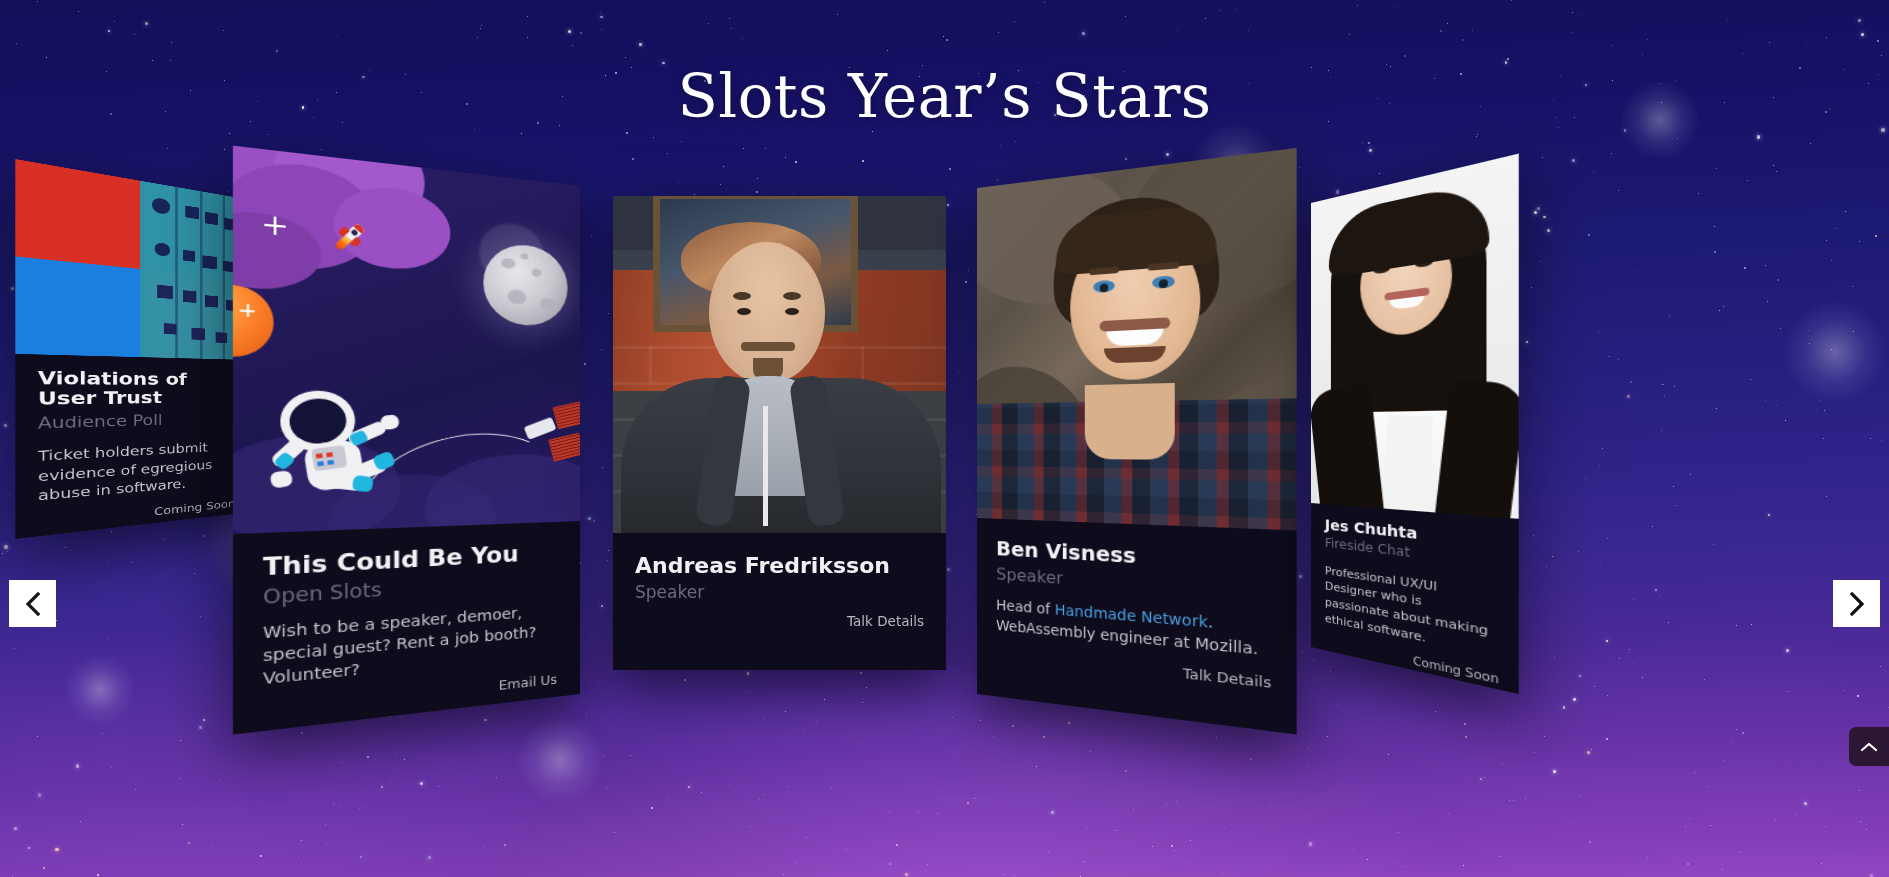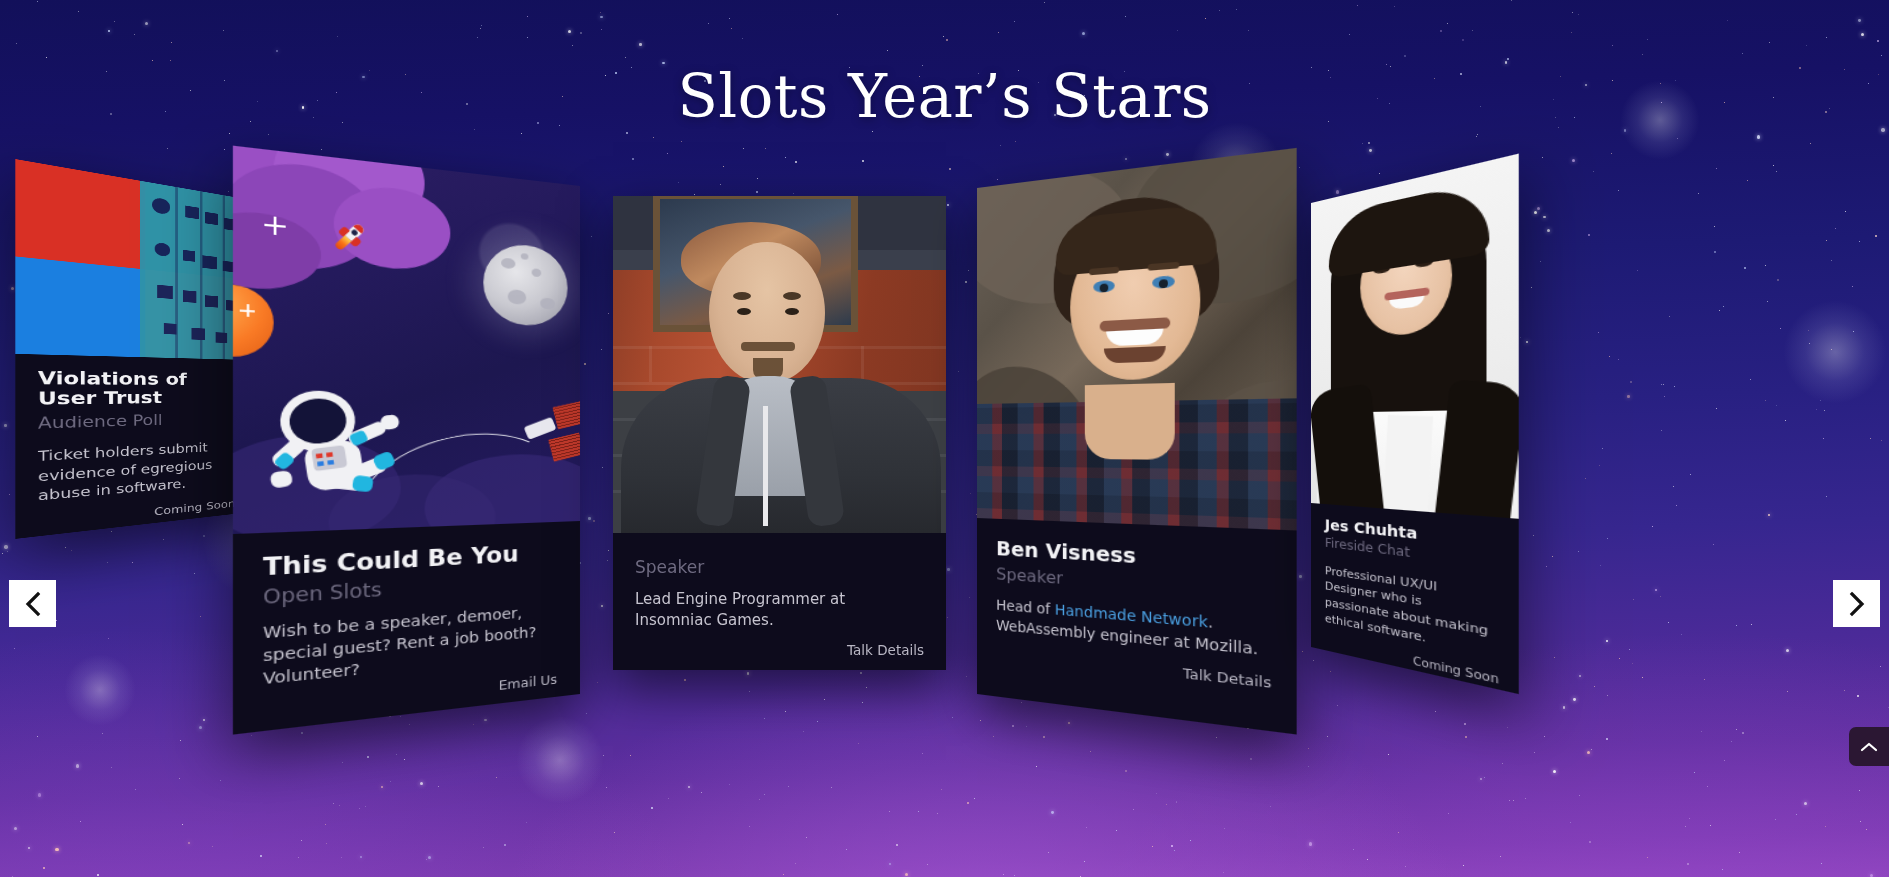--- a/index.html
+++ b/index.html
@@ -1231,24 +1231,22 @@
         <div style="position:absolute;left:140px;top:162px;width:30px;height:22px;background:#6b5138;border-radius:0 0 10px 10px;"></div>
 
         <div class="torso" style="left:8px;top:182px;width:320px;height:160px;background:linear-gradient(180deg,#3a3d44 0%, #2f3238 60%, #26282d 100%);border-radius:90px 90px 0 0;"></div>
         <div style="position:absolute;left:106px;top:180px;width:100px;height:120px;background:linear-gradient(180deg,#b9bec6,#9aa0a9);border-radius:44px 44px 10px 10px;"></div>
         <div style="position:absolute;left:92px;top:180px;width:36px;height:150px;background:#34373d;transform:rotate(8deg);border-radius:14px;"></div>
         <div style="position:absolute;left:186px;top:180px;width:36px;height:150px;background:#34373d;transform:rotate(-8deg);border-radius:14px;"></div>
         <div style="position:absolute;left:150px;top:210px;width:5px;height:120px;background:#e9e9ec;"></div>
       </div>
     </div>
     <div class="body">
+      <div class="name">Andreas Fredriksson</div>
       <div class="role">Speaker</div>
-      <div class="desc">
-        <span>Lead Engine Programmer at Insomniac Games.</span>
-      </div>
       <div class="action">Talk Details</div>
     </div>
   </div>
 
   <div class="card" id="card3">
     <div class="media">
       <div class="photo p3">
 
         <div style="position:absolute;left:-20px;top:-10px;width:170px;height:130px;background:#6d6256;border-radius:40% 50% 45% 55%;opacity:.8;"></div>
         <div style="position:absolute;left:150px;top:-20px;width:180px;height:150px;background:#564e43;border-radius:50% 40% 55% 45%;opacity:.85;"></div>

